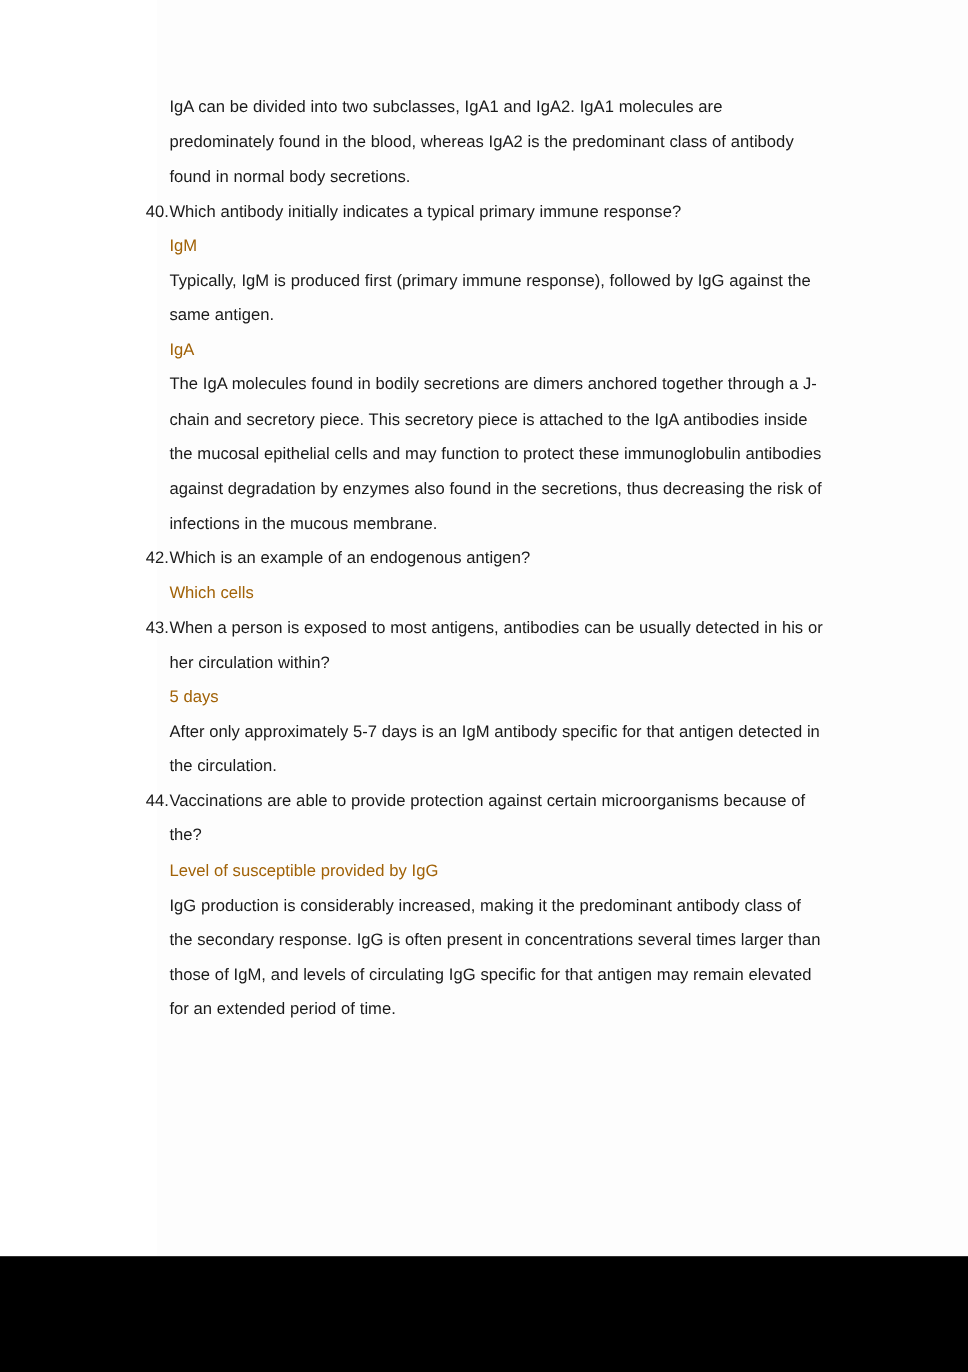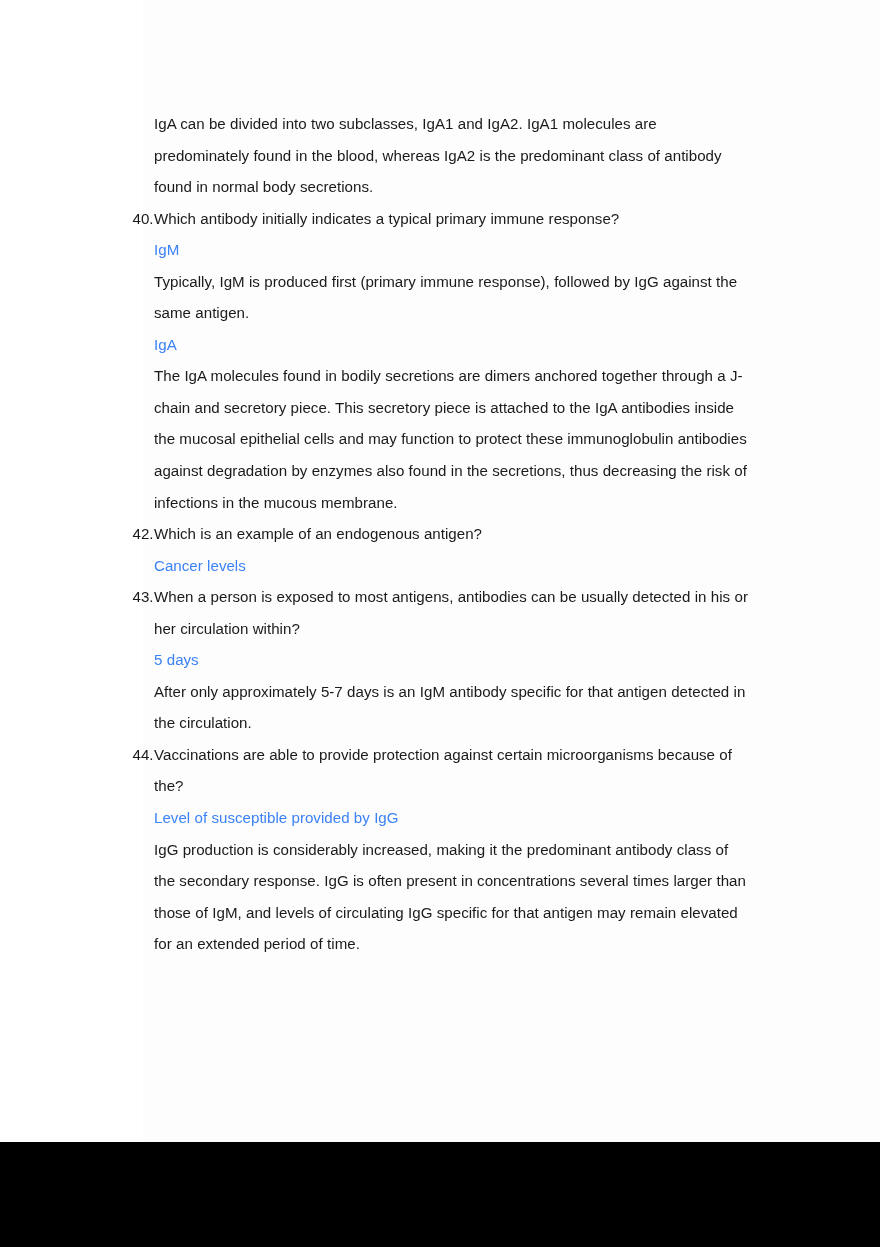--- a/index.html
+++ b/index.html
@@ -26,21 +26,21 @@
     position: absolute;
     left: 143px; top: 0;
     width: 737px;
     height: 1142px;
     background: #fdfdfd;
   }
   #content {
     position: absolute;
     left: 0; top: 0;
     width: 856px;
-    padding-top: 108px;
+    padding-top: 82px;
   }
   .block {
     position: relative;
     padding-left: 154px;
     padding-right: 103px;
     font-size: 15.1px;
     line-height: 31.55px;
     letter-spacing: 0.02px;
     color: #1a1a1a;
     text-align: left;
@@ -48,21 +48,21 @@
   }
   .block .num {
     position: absolute;
     left: 132px;
     top: 0;
     width: 22px;
     text-align: center;
     color: #1a1a1a;
   }
   .answer {
-    color: #3b82f6;
+    color: #a16207;
   }
   .bottom-bar {
     position: absolute;
     left: 0;
     top: 1142px;
     width: 880px;
     height: 105px;
     background: #000000;
   }
 </style>
@@ -72,21 +72,21 @@
 <div id="page">
   <div id="page-inner-edge"></div>
   <div id="content">
       <div class="block"><span>IgA can be divided into two subclasses, IgA1 and IgA2. IgA1 molecules are predominately found in the blood, whereas IgA2 is the predominant class of antibody found in normal body secretions.</span></div>
       <div class="block"><span class="num">40.</span><span>Which antibody initially indicates a typical primary immune response?</span></div>
       <div class="block answer"><span>IgM</span></div>
       <div class="block"><span>Typically, IgM is produced first (primary immune response), followed by IgG against the same antigen.</span></div>
       <div class="block answer"><span>IgA</span></div>
       <div class="block"><span>The IgA molecules found in bodily secretions are dimers anchored together through a J-chain and secretory piece. This secretory piece is attached to the IgA antibodies inside the mucosal epithelial cells and may function to protect these immunoglobulin antibodies against degradation by enzymes also found in the secretions, thus decreasing the risk of infections in the mucous membrane.</span></div>
       <div class="block"><span class="num">42.</span><span>Which is an example of an endogenous antigen?</span></div>
-      <div class="block answer"><span>Cancer levels</span></div>
+      <div class="block answer"><span>Which cells</span></div>
       <div class="block"><span class="num">43.</span><span>When a person is exposed to most antigens, antibodies can be usually detected in his or her circulation within?</span></div>
       <div class="block answer"><span>5 days</span></div>
       <div class="block"><span>After only approximately 5-7 days is an IgM antibody specific for that antigen detected in the circulation.</span></div>
       <div class="block"><span class="num">44.</span><span>Vaccinations are able to provide protection against certain microorganisms because of the?</span></div>
       <div class="block answer"><span>Level of susceptible provided by IgG</span></div>
       <div class="block"><span>IgG production is considerably increased, making it the predominant antibody class of the secondary response. IgG is often present in concentrations several times larger than those of IgM, and levels of circulating IgG specific for that antigen may remain elevated for an extended period of time.</span></div>
     </div>
   <div class="bottom-bar"></div>
 </div>
 

